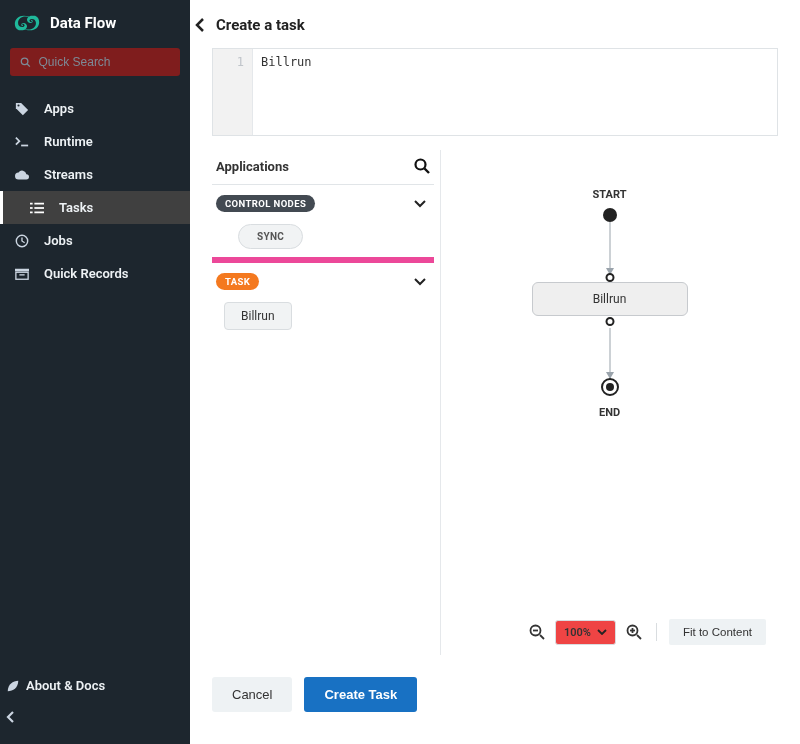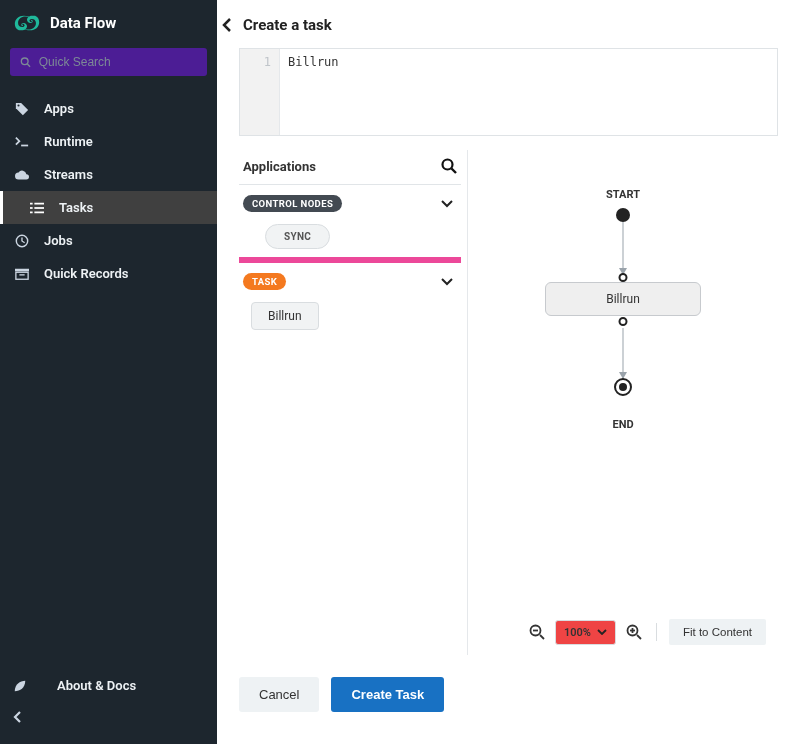--- a/index.html
+++ b/index.html
@@ -1,32 +1,32 @@
 <!DOCTYPE html>
 <html><head>
 <meta charset="utf-8">
 <style>
 * { box-sizing: border-box; margin: 0; padding: 0; }
 body { font-family: -apple-system, BlinkMacSystemFont, "Segoe UI", Roboto, sans-serif; font-size: 13px; color: #333; background: #fff; width: 800px; height: 744px; overflow: hidden; }
 .app { display: flex; height: 744px; }
 
 
-.sidebar { width: 217px; background: #1d262e; color: #e5e7eb; display: flex; flex-direction: column; flex-shrink: 0; }
+.sidebar { width: 190px; background: #1d262e; color: #e5e7eb; display: flex; flex-direction: column; flex-shrink: 0; }
 .brand { display: flex; align-items: center; gap: 10px; padding: 12px 14px; }
 .brand-logo { width: 26px; height: 22px; }
 .brand-title { font-size: 15px; font-weight: 700; color: #fff; }
-.search-box { margin: 2px 10px 10px; background: #4c1d95; border-radius: 3px; display: flex; align-items: center; padding: 7px 10px; color: #7d8a96; }
+.search-box { margin: 2px 10px 10px; background: #7f1d1d; border-radius: 3px; display: flex; align-items: center; padding: 7px 10px; color: #7d8a96; }
 .search-box input { background: transparent; border: none; outline: none; color: #cbd5e1; font-size: 12px; margin-left: 8px; width: 100%; }
 .search-box input::placeholder { color: #7d8a96; }
 .nav { list-style: none; margin-top: 6px; }
 .nav li { display: flex; align-items: center; gap: 14px; padding: 9px 14px; cursor: pointer; font-size: 13px; color: #eef2f5; font-weight: 600; }
 .nav li.active { background: #404040; border-left: 3px solid #fff; padding-left: 26px; }
 .nav .ico { width: 16px; display: flex; justify-content: center; color: #cbd5e1; }
 .sidebar-footer { margin-top: auto; padding: 0 0 12px 0; }
-.sidebar-footer .footer-row { display: flex; align-items: flex-end; gap: 30px; padding: 9px 13px; color: #eef2f5; font-size: 13px; font-weight: 600; }
+.sidebar-footer .footer-row { display: flex; align-items: flex-end; gap: 6px; padding: 9px 6px; color: #eef2f5; font-size: 13px; font-weight: 600; }
 
 
 .main { flex: 1; display: flex; flex-direction: column; background: #fff; }
 .header { display: flex; align-items: center; gap: 10px; padding: 16px 4px 14px; }
 .header h1 { font-size: 15px; font-weight: 700; color: #222; }
 .header .back { cursor: pointer; display: flex; }
 
 
 .code-wrap { margin: 0 22px 14px; border: 1px solid #dfe3e6; background: #fafafa; height: 88px; display: flex; font-family: "SFMono-Regular", Consolas, monospace; font-size: 12px; }
 .code-gutter { width: 40px; background: #f2f2f2; color: #c0c5ca; text-align: right; padding: 6px 8px 0 0; border-right: 1px solid #e5e8eb; }
@@ -43,21 +43,21 @@
 .badge-dark { background: #434a52; color: #fff; font-size: 9.5px; font-weight: 700; padding: 3px 9px; border-radius: 10px; letter-spacing: 0.4px; }
 .badge-orange { background: #f4791f; color: #fff; font-size: 9.5px; font-weight: 700; padding: 3px 9px; border-radius: 9px; letter-spacing: 0.4px; }
 .caret { cursor: pointer; padding: 2px 4px; }
 .pill { display: inline-block; background: #f1f3f4; border: 1px solid #d9dde0; border-radius: 16px; padding: 6px 18px; font-size: 10px; font-weight: 700; color: #555; margin-left: 22px; margin-top: 6px; margin-bottom: 4px; letter-spacing: 0.3px; }
 .chip { display: inline-block; background: #f1f3f4; border: 1px solid #d9dde0; border-radius: 4px; padding: 6px 16px; font-size: 12px; color: #333; margin-left: 8px; margin-top: 6px; }
 
 .canvas-panel { flex: 1; border-left: 1px solid #e5e8eb; margin-left: 6px; position: relative; display: flex; flex-direction: column; }
 .canvas { flex: 1; position: relative; }
 .node-label { position: absolute; font-size: 11px; font-weight: 700; color: #333; left: 50%; transform: translateX(-50%); }
 .start-label { top: 38px; }
-.end-label { top: 268px; }
+.end-label { top: 256px; }
 .dot { position: absolute; left: 50%; transform: translateX(-50%); width: 14px; height: 14px; border-radius: 50%; background: #222; }
 .start-dot { top: 58px; }
 .ring { position: absolute; left: 50%; transform: translateX(-50%); width: 18px; height: 18px; border-radius: 50%; border: 2px solid #222; background: #fff; display: flex; align-items: center; justify-content: center; }
 .ring::after { content: ''; width: 8px; height: 8px; background: #222; border-radius: 50%; }
 .end-dot { top: 228px; }
 .port { position: absolute; left: 50%; transform: translateX(-50%); width: 9px; height: 9px; border: 2px solid #222; border-radius: 50%; background: #fff; }
 .port-top { top: 123px; }
 .port-bot { top: 167px; }
 .task-box { position: absolute; left: 50%; transform: translateX(-50%); top: 132px; width: 156px; height: 34px; background: #efefef; border: 1px solid #c7cace; border-radius: 6px; display: flex; align-items: center; justify-content: center; font-size: 12px; color: #333; }
 .line { position: absolute; left: 50%; transform: translateX(-50%); width: 1px; background: #9aa3ab; }

